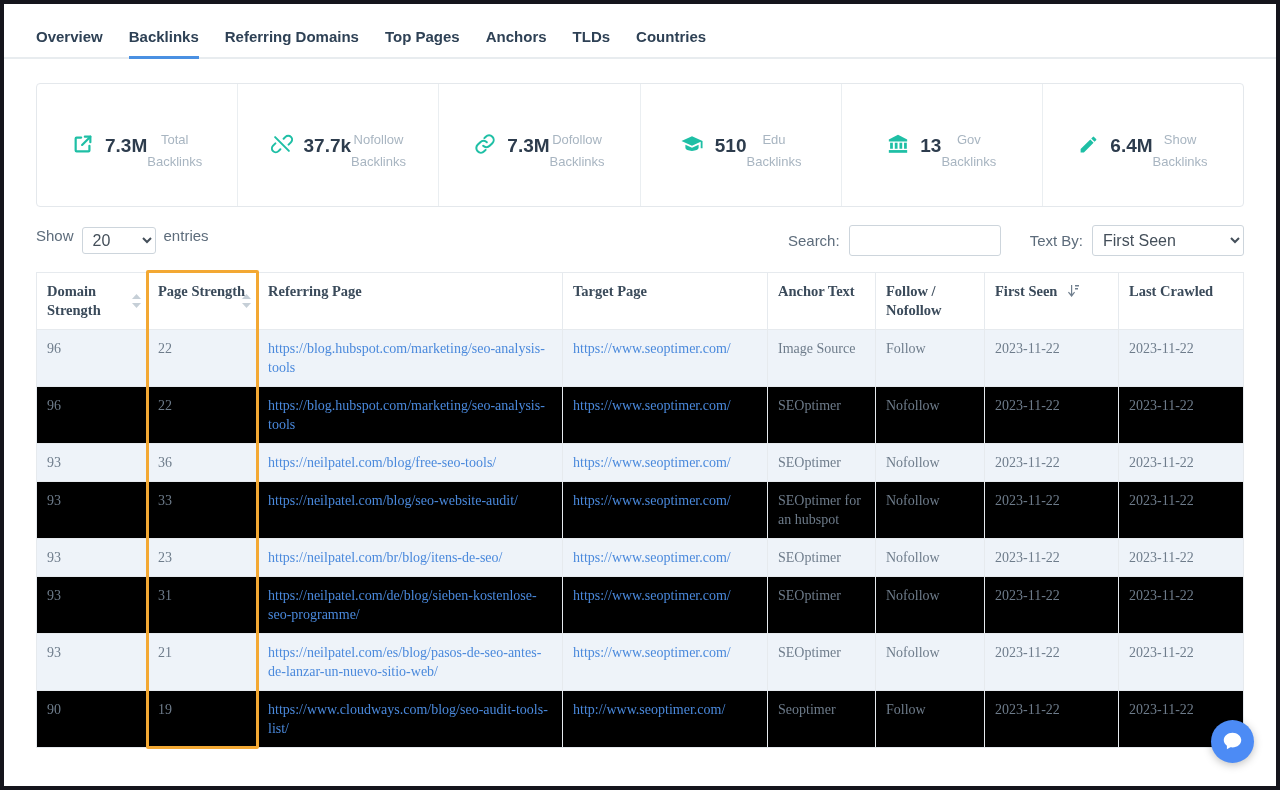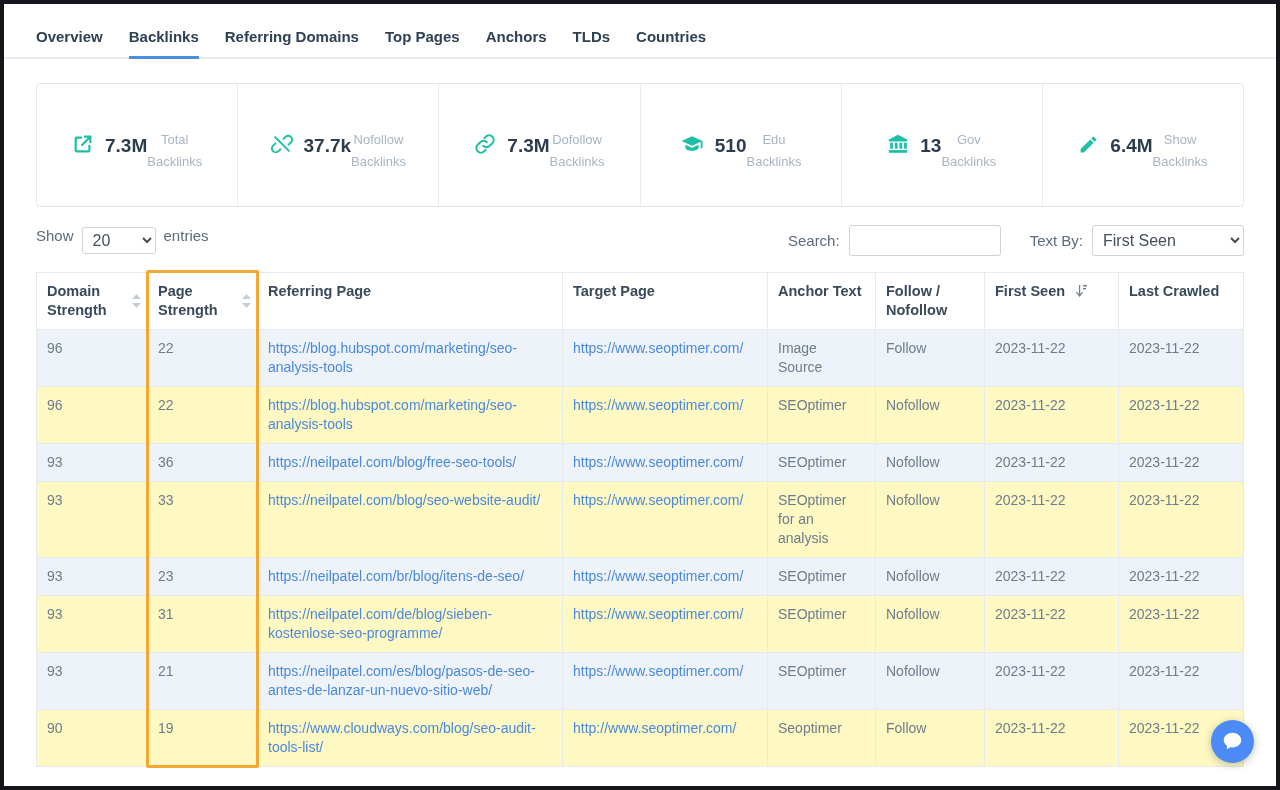--- a/index.html
+++ b/index.html
@@ -67,21 +67,21 @@
   .search-input {
     width: 152px; height: 31px;
     border: 1px solid #cdd5dc; border-radius: 3px;
     padding: 4px 8px; font-size: 14px; color: #444f5a;
     font-family: "Liberation Sans", sans-serif;
   }
   .sort-group { margin-left: 20px; display: flex; align-items: center; gap: 9px; }
 
   
   .table-wrap { position: relative; }
-  table { width: 100%; border-collapse: collapse; table-layout: fixed; background: #fef9c3; }
+  table { width: 100%; border-collapse: collapse; table-layout: fixed; background: #000000; font-family: Liberation Serif, serif; }
   th, td {
     border: 1px solid #e6eaee;
     text-align: left; vertical-align: top;
     padding: 9px 10px;
   }
   th {
     font-size: 14.5px; font-weight: bold; color: #3a4a5a;
     line-height: 19px; position: relative; background: #fff;
   }
   td {
@@ -340,21 +340,21 @@
               <td>SEOptimer</td>
               <td>Nofollow</td>
               <td>2023-11-22</td>
               <td>2023-11-22</td>
             </tr>
             <tr>
               <td>93</td>
               <td>33</td>
               <td><a class="cell-link" href="#">https://neilpatel.com/blog/seo-website-audit/</a></td>
               <td><a class="cell-link" href="#">https://www.seoptimer.com/</a></td>
-              <td>SEOptimer for an analysis</td>
+              <td>SEOptimer for an hubspot</td>
               <td>Nofollow</td>
               <td>2023-11-22</td>
               <td>2023-11-22</td>
             </tr>
             <tr>
               <td>93</td>
               <td>23</td>
               <td><a class="cell-link" href="#">https://neilpatel.com/br/blog/itens-de-seo/</a></td>
               <td><a class="cell-link" href="#">https://www.seoptimer.com/</a></td>
               <td>SEOptimer</td>

